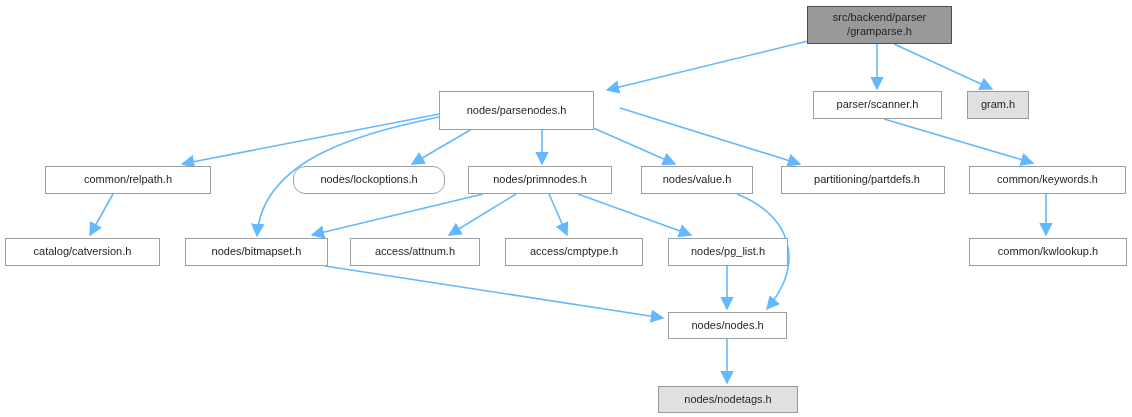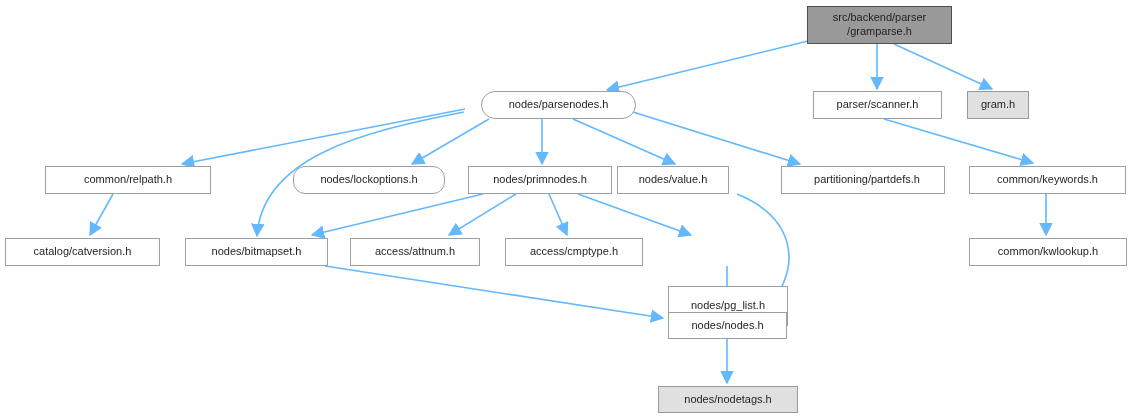--- a/index.html
+++ b/index.html
@@ -82,31 +82,31 @@
       <path class="edge" d="M884,119 L1033,163" stroke="#63b8ff" marker-end="url(#arrowhead)"></path>
       <path class="edge" d="M1046,194 L1046,235" stroke="#63b8ff" marker-end="url(#arrowhead)"></path>
       <path class="edge" d="M325,266 L663,318" stroke="#63b8ff" marker-end="url(#arrowhead)"></path>
       <path class="edge" d="M737,194 C791,216 806,262 767,309" stroke="#63b8ff" marker-end="url(#arrowhead)"></path>
       <path class="edge" d="M727,266 L727,309" stroke="#63b8ff" marker-end="url(#arrowhead)"></path>
       <path class="edge" d="M727,339 L727,383" stroke="#63b8ff" marker-end="url(#arrowhead)"></path>
     </svg>
   <div id="node-layer">
       <div class="node root" style="left: 807px; top: 6px; width: 145px; height: 38px;"><span>src/backend/parser
 /gramparse.h</span></div>
-      <div class="node file" style="left: 481px; top: 91px; width: 155px; height: 28px; border-radius: 14px;"><span>nodes/parsenodes.h</span></div>
+      <div class="node file" style="left: 439px; top: 91px; width: 155px; height: 39px;"><span>nodes/parsenodes.h</span></div>
       <div class="node file" style="left: 813px; top: 91px; width: 129px; height: 28px;"><span>parser/scanner.h</span></div>
       <div class="node external" style="left: 967px; top: 91px; width: 62px; height: 28px;"><span>gram.h</span></div>
       <div class="node file" style="left: 45px; top: 166px; width: 166px; height: 28px;"><span>common/relpath.h</span></div>
       <div class="node file" style="left: 293px; top: 166px; width: 152px; height: 28px; border-radius: 12px;"><span>nodes/lockoptions.h</span></div>
       <div class="node file" style="left: 468px; top: 166px; width: 144px; height: 28px;"><span>nodes/primnodes.h</span></div>
-      <div class="node file" style="left: 617px; top: 166px; width: 112px; height: 28px;"><span>nodes/value.h</span></div>
+      <div class="node file" style="left: 641px; top: 166px; width: 112px; height: 28px;"><span>nodes/value.h</span></div>
       <div class="node file" style="left: 781px; top: 166px; width: 164px; height: 28px; padding-left: 8px;"><span>partitioning/partdefs.h</span></div>
       <div class="node file" style="left: 969px; top: 166px; width: 157px; height: 28px;"><span>common/keywords.h</span></div>
       <div class="node file" style="left: 5px; top: 238px; width: 155px; height: 28px;"><span>catalog/catversion.h</span></div>
       <div class="node file" style="left: 185px; top: 238px; width: 143px; height: 28px;"><span>nodes/bitmapset.h</span></div>
       <div class="node file" style="left: 350px; top: 238px; width: 130px; height: 28px;"><span>access/attnum.h</span></div>
       <div class="node file" style="left: 505px; top: 238px; width: 138px; height: 28px;"><span>access/cmptype.h</span></div>
-      <div class="node file" style="left: 668px; top: 238px; width: 120px; height: 40px; margin-top: 48px;"><span>nodes/pg_list.h</span></div>
+      <div class="node file" style="left: 668px; top: 238px; width: 120px; height: 28px;"><span>nodes/pg_list.h</span></div>
       <div class="node file" style="left: 969px; top: 238px; width: 158px; height: 28px;"><span>common/kwlookup.h</span></div>
       <div class="node file" style="left: 668px; top: 312px; width: 119px; height: 27px;"><span>nodes/nodes.h</span></div>
       <div class="node external" style="left: 658px; top: 386px; width: 140px; height: 27px;"><span>nodes/nodetags.h</span></div>
     </div>
 </div>
 
 </body></html>

